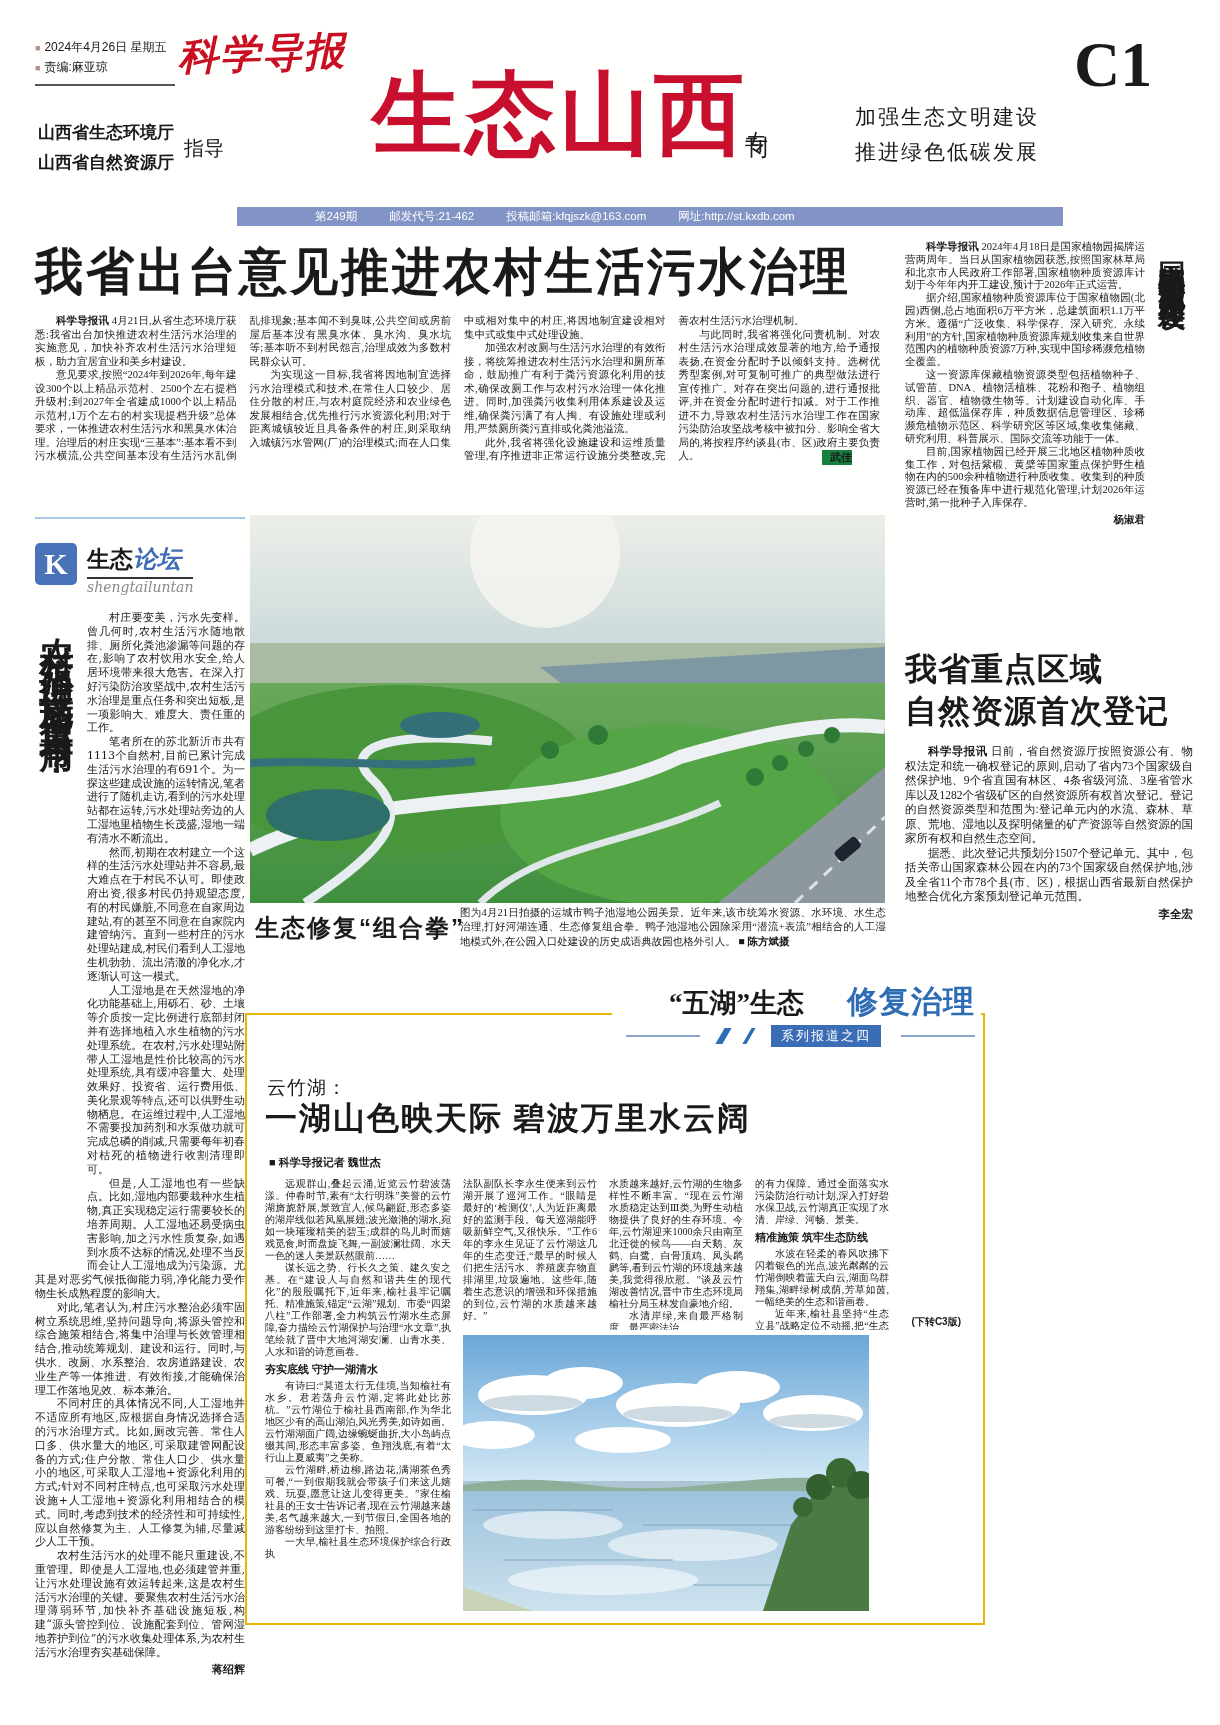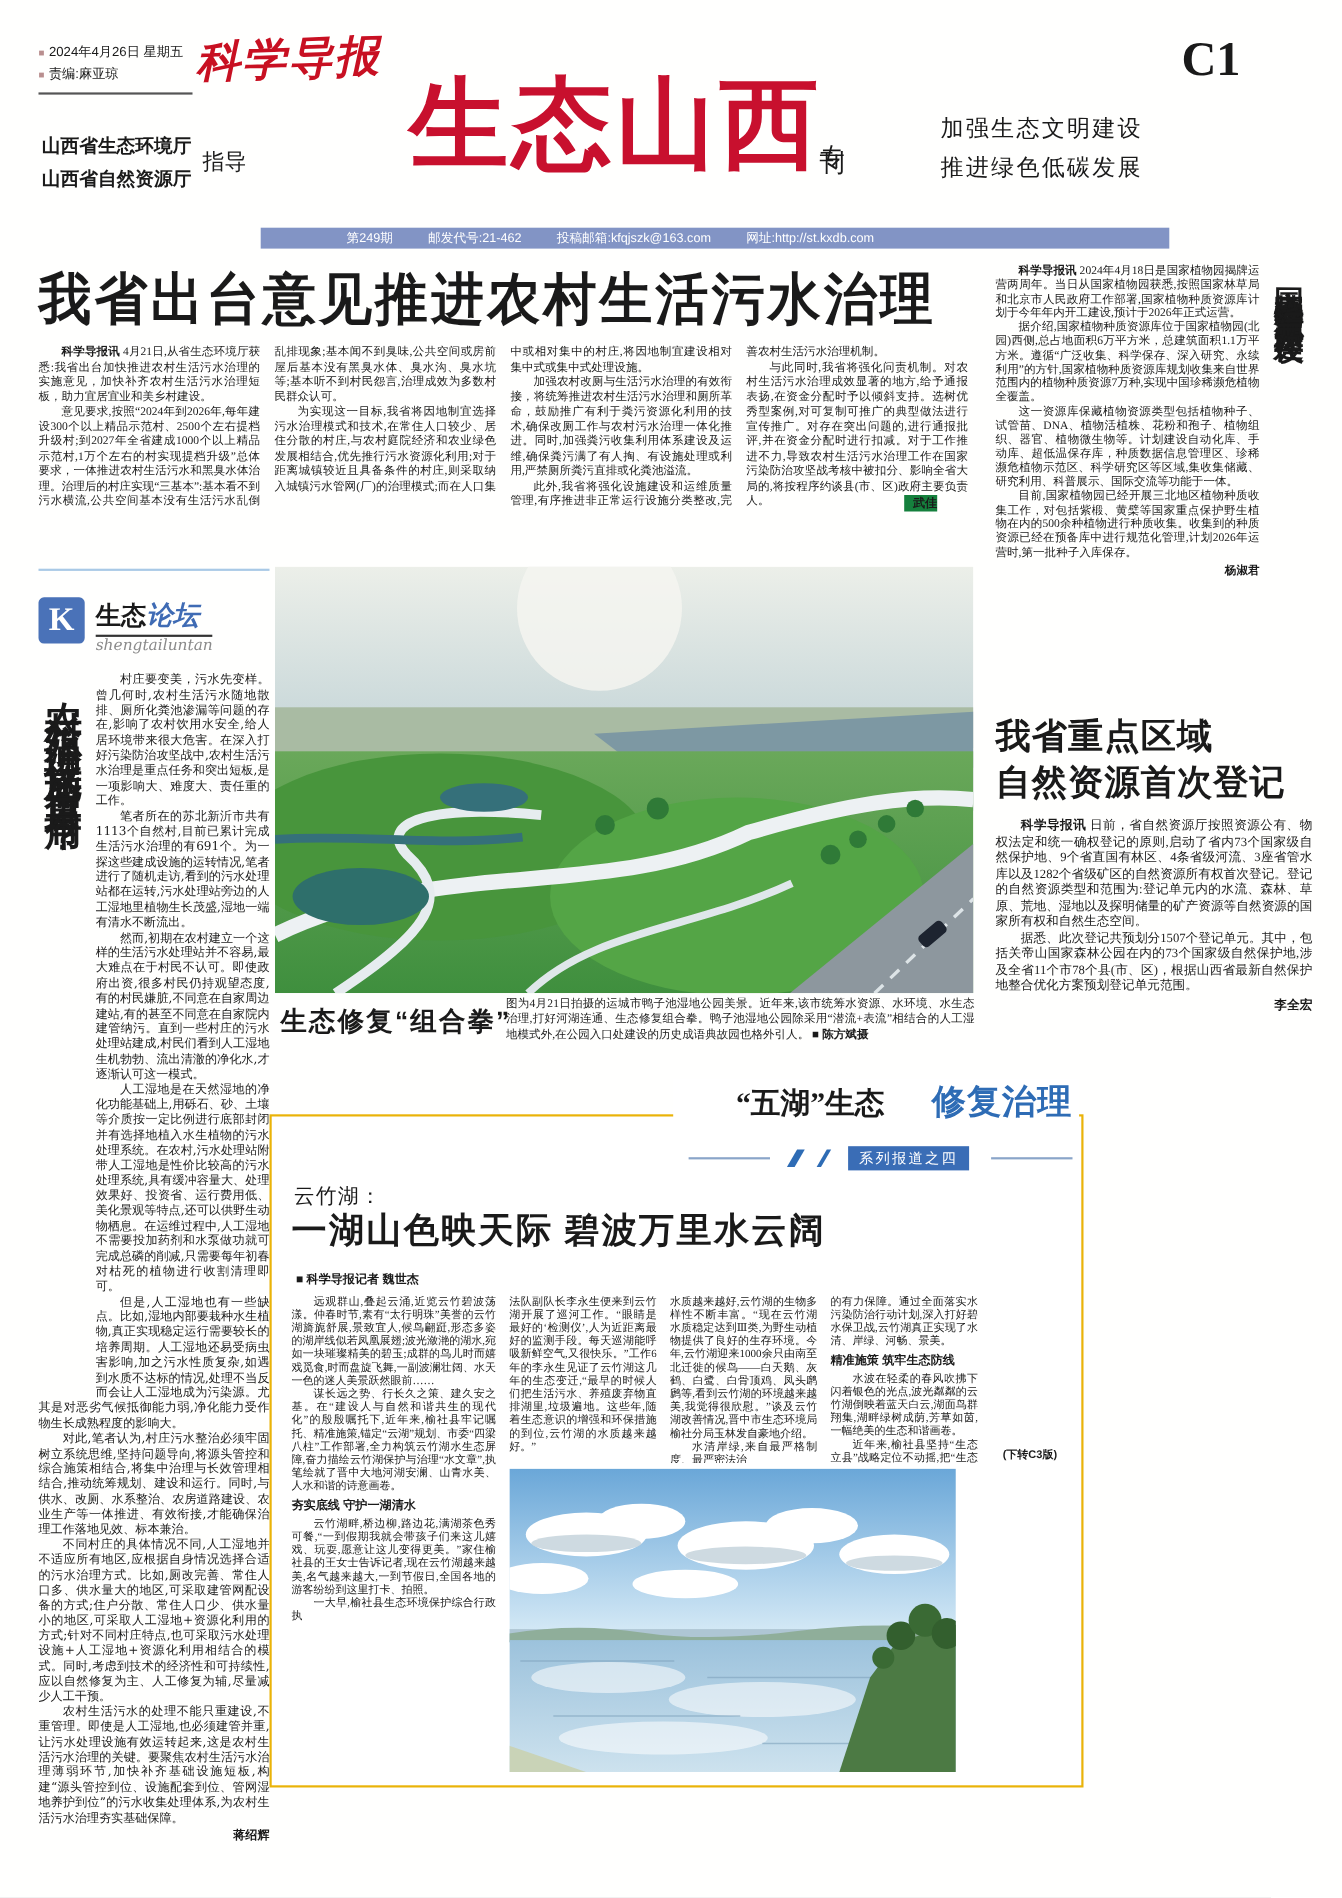--- a/index.html
+++ b/index.html
@@ -12,21 +12,21 @@
   .paper-logo{position:absolute;left:178px;top:26px;color:#c81022;font-size:40px;font-weight:bold;
               font-style:italic;transform:rotate(-2deg);font-family:"DejaVu Serif",serif;letter-spacing:2px;}
   .guidance{position:absolute;left:38px;top:118px;font-size:17px;line-height:30px;font-weight:bold;
             font-family:"Liberation Sans",sans-serif;display:flex;align-items:center;gap:10px;}
   .guidance .lbl{font-weight:normal;font-size:20px;}
   .masthead{position:absolute;left:372px;top:68px;color:#c8102e;font-size:90px;font-weight:900;
             font-family:"DejaVu Serif",serif;letter-spacing:4px;line-height:1;}
   .supplement{position:absolute;left:742px;top:112px;writing-mode:vertical-rl;text-orientation:upright;
               font-size:23px;letter-spacing:6px;font-family:"Liberation Sans",sans-serif;}
   .slogan{position:absolute;left:855px;top:100px;font-size:21px;line-height:35px;letter-spacing:2px;}
-  .page-no{position:absolute;left:1074px;top:28px;font-size:44px;font-weight:bold;
+  .page-no{position:absolute;left:1074px;top:28px;font-size:64px;font-weight:bold;
            font-family:"Liberation Serif",serif;}
   .infobar{position:absolute;left:237px;top:207px;width:826px;height:19px;background:#8294c5;color:#fff;
            font-size:11.5px;display:flex;align-items:center;gap:32px;padding-left:78px;box-sizing:border-box;
            font-family:"Liberation Sans",sans-serif;}
   
   .main-art{position:absolute;left:35px;top:238px;width:845px;}
   .main-art h1{margin:0;font-size:48px;font-weight:900;font-family:"Liberation Sans",sans-serif;
                letter-spacing:3px;white-space:nowrap;transform:scaleY(1.06);transform-origin:left top;}
   .main-cols{margin-top:12px;column-count:4;column-gap:13px;height:178px;overflow:hidden;
              font-size:10.5px;line-height:13.5px;text-align:justify;}
@@ -72,21 +72,21 @@
                 text-align:justify;}
   .caption-credit{font-weight:bold;font-family:"Liberation Sans",sans-serif;white-space:nowrap;}
   
   .series-box{position:absolute;left:245px;top:1013px;width:740px;height:612px;border:2px solid #eab308;
               box-sizing:border-box;background:#fff;}
   .series-header{position:absolute;top:-34px;right:2px;background:#fff;padding:0 6px 2px 14px;text-align:right;}
   .sh-line1{display:flex;align-items:baseline;justify-content:flex-end;gap:2px;}
   .sh-black{font-size:27px;font-weight:900;font-family:"Liberation Serif",serif;}
   .sh-blue{font-size:31px;font-weight:900;color:#2e6cb5;font-family:"Liberation Sans",sans-serif;
            letter-spacing:1px;margin-left:41px;}
-  .sh-line2{display:flex;align-items:center;justify-content:space-between;gap:20px;margin-top:19px;}
+  .sh-line2{display:flex;align-items:center;justify-content:space-between;gap:20px;margin-top:2px;}
   .sh-rule{height:2px;background:#8aa5c9;width:74px;}
   .slash{width:7px;height:16px;background:#2e6cb5;transform:skewX(-30deg);}
   .slash2{width:4px;height:16px;background:#2e6cb5;transform:skewX(-30deg);}
   .sh-badge{background:#3a6db6;color:#fff;font-size:13px;padding:2px 10px;
             font-family:"Liberation Sans",sans-serif;letter-spacing:2px;}
   .kicker{position:absolute;left:20px;top:60px;font-size:19px;letter-spacing:1px;}
   .series-headline{position:absolute;left:18px;top:82px;font-size:32px;font-weight:900;
                    font-family:Liberation Serif, serif;letter-spacing:2px;white-space:nowrap;}
   .series-byline{position:absolute;left:22px;top:140px;font-size:11px;font-weight:bold;
                  font-family:"Liberation Sans",sans-serif;}
@@ -254,20 +254,21 @@
 
     <div class="kicker">云竹湖：</div>
     <div class="series-headline">一湖山色映天际 碧波万里水云阔</div>
     <div class="series-byline">■ 科学导报记者 魏世杰</div>
 
     <div class="series-cols">
       <div class="sc1">
         <p>远观群山,叠起云涌,近览云竹碧波荡漾。仲春时节,素有“太行明珠”美誉的云竹湖旖旎舒展,景致宜人,候鸟翩跹,形态多姿的湖岸线似若凤凰展翅;波光潋滟的湖水,宛如一块璀璨精美的碧玉;成群的鸟儿时而嬉戏觅食,时而盘旋飞舞,一副波澜壮阔、水天一色的迷人美景跃然眼前……</p>
         <p>谋长远之势、行长久之策、建久安之基。在“建设人与自然和谐共生的现代化”的殷殷嘱托下,近年来,榆社县牢记嘱托、精准施策,锚定“云湖”规划、市委“四梁八柱”工作部署,全力构筑云竹湖水生态屏障,奋力描绘云竹湖保护与治理“水文章”,执笔绘就了晋中大地河湖安澜、山青水美、人水和谐的诗意画卷。</p>
         <p class="subhead">夯实底线 守护一湖清水</p>
+        <p>有诗曰:“莫道太行无佳境,当知榆社有水乡。君若荡舟云竹湖,定将此处比苏杭。”云竹湖位于榆社县西南部,作为华北地区少有的高山湖泊,风光秀美,如诗如画。云竹湖湖面广阔,边缘蜿蜒曲折,大小岛屿点缀其间,形态丰富多姿、鱼翔浅底,有着“太行山上夏威夷”之美称。</p>
         <p>云竹湖畔,桥边柳,路边花,满湖茶色秀可餐,“一到假期我就会带孩子们来这儿嬉戏、玩耍,愿意让这儿变得更美。”家住榆社县的王女士告诉记者,现在云竹湖越来越美,名气越来越大,一到节假日,全国各地的游客纷纷到这里打卡、拍照。</p>
         <p>一大早,榆社县生态环境保护综合行政执</p>
       </div>
       <div class="sc">
         <p style="text-indent:0">法队副队长李永生便来到云竹湖开展了巡河工作。“眼睛是最好的‘检测仪’,人为近距离最好的监测手段。每天巡湖能呼吸新鲜空气,又很快乐。”工作6年的李永生见证了云竹湖这几年的生态变迁,“最早的时候人们把生活污水、养殖废弃物直排湖里,垃圾遍地。这些年,随着生态意识的增强和环保措施的到位,云竹湖的水质越来越好。”</p>
       </div>
       <div class="sc">
         <p style="text-indent:0">水质越来越好,云竹湖的生物多样性不断丰富。“现在云竹湖水质稳定达到Ⅲ类,为野生动植物提供了良好的生存环境。今年,云竹湖迎来1000余只由南至北迁徙的候鸟——白天鹅、灰鹤、白鹭、白骨顶鸡、凤头䴙䴘等,看到云竹湖的环境越来越美,我觉得很欣慰。”谈及云竹湖改善情况,晋中市生态环境局榆社分局玉林发自豪地介绍。</p>
         <p>水清岸绿,来自最严格制度、最严密法治</p>
       </div>

